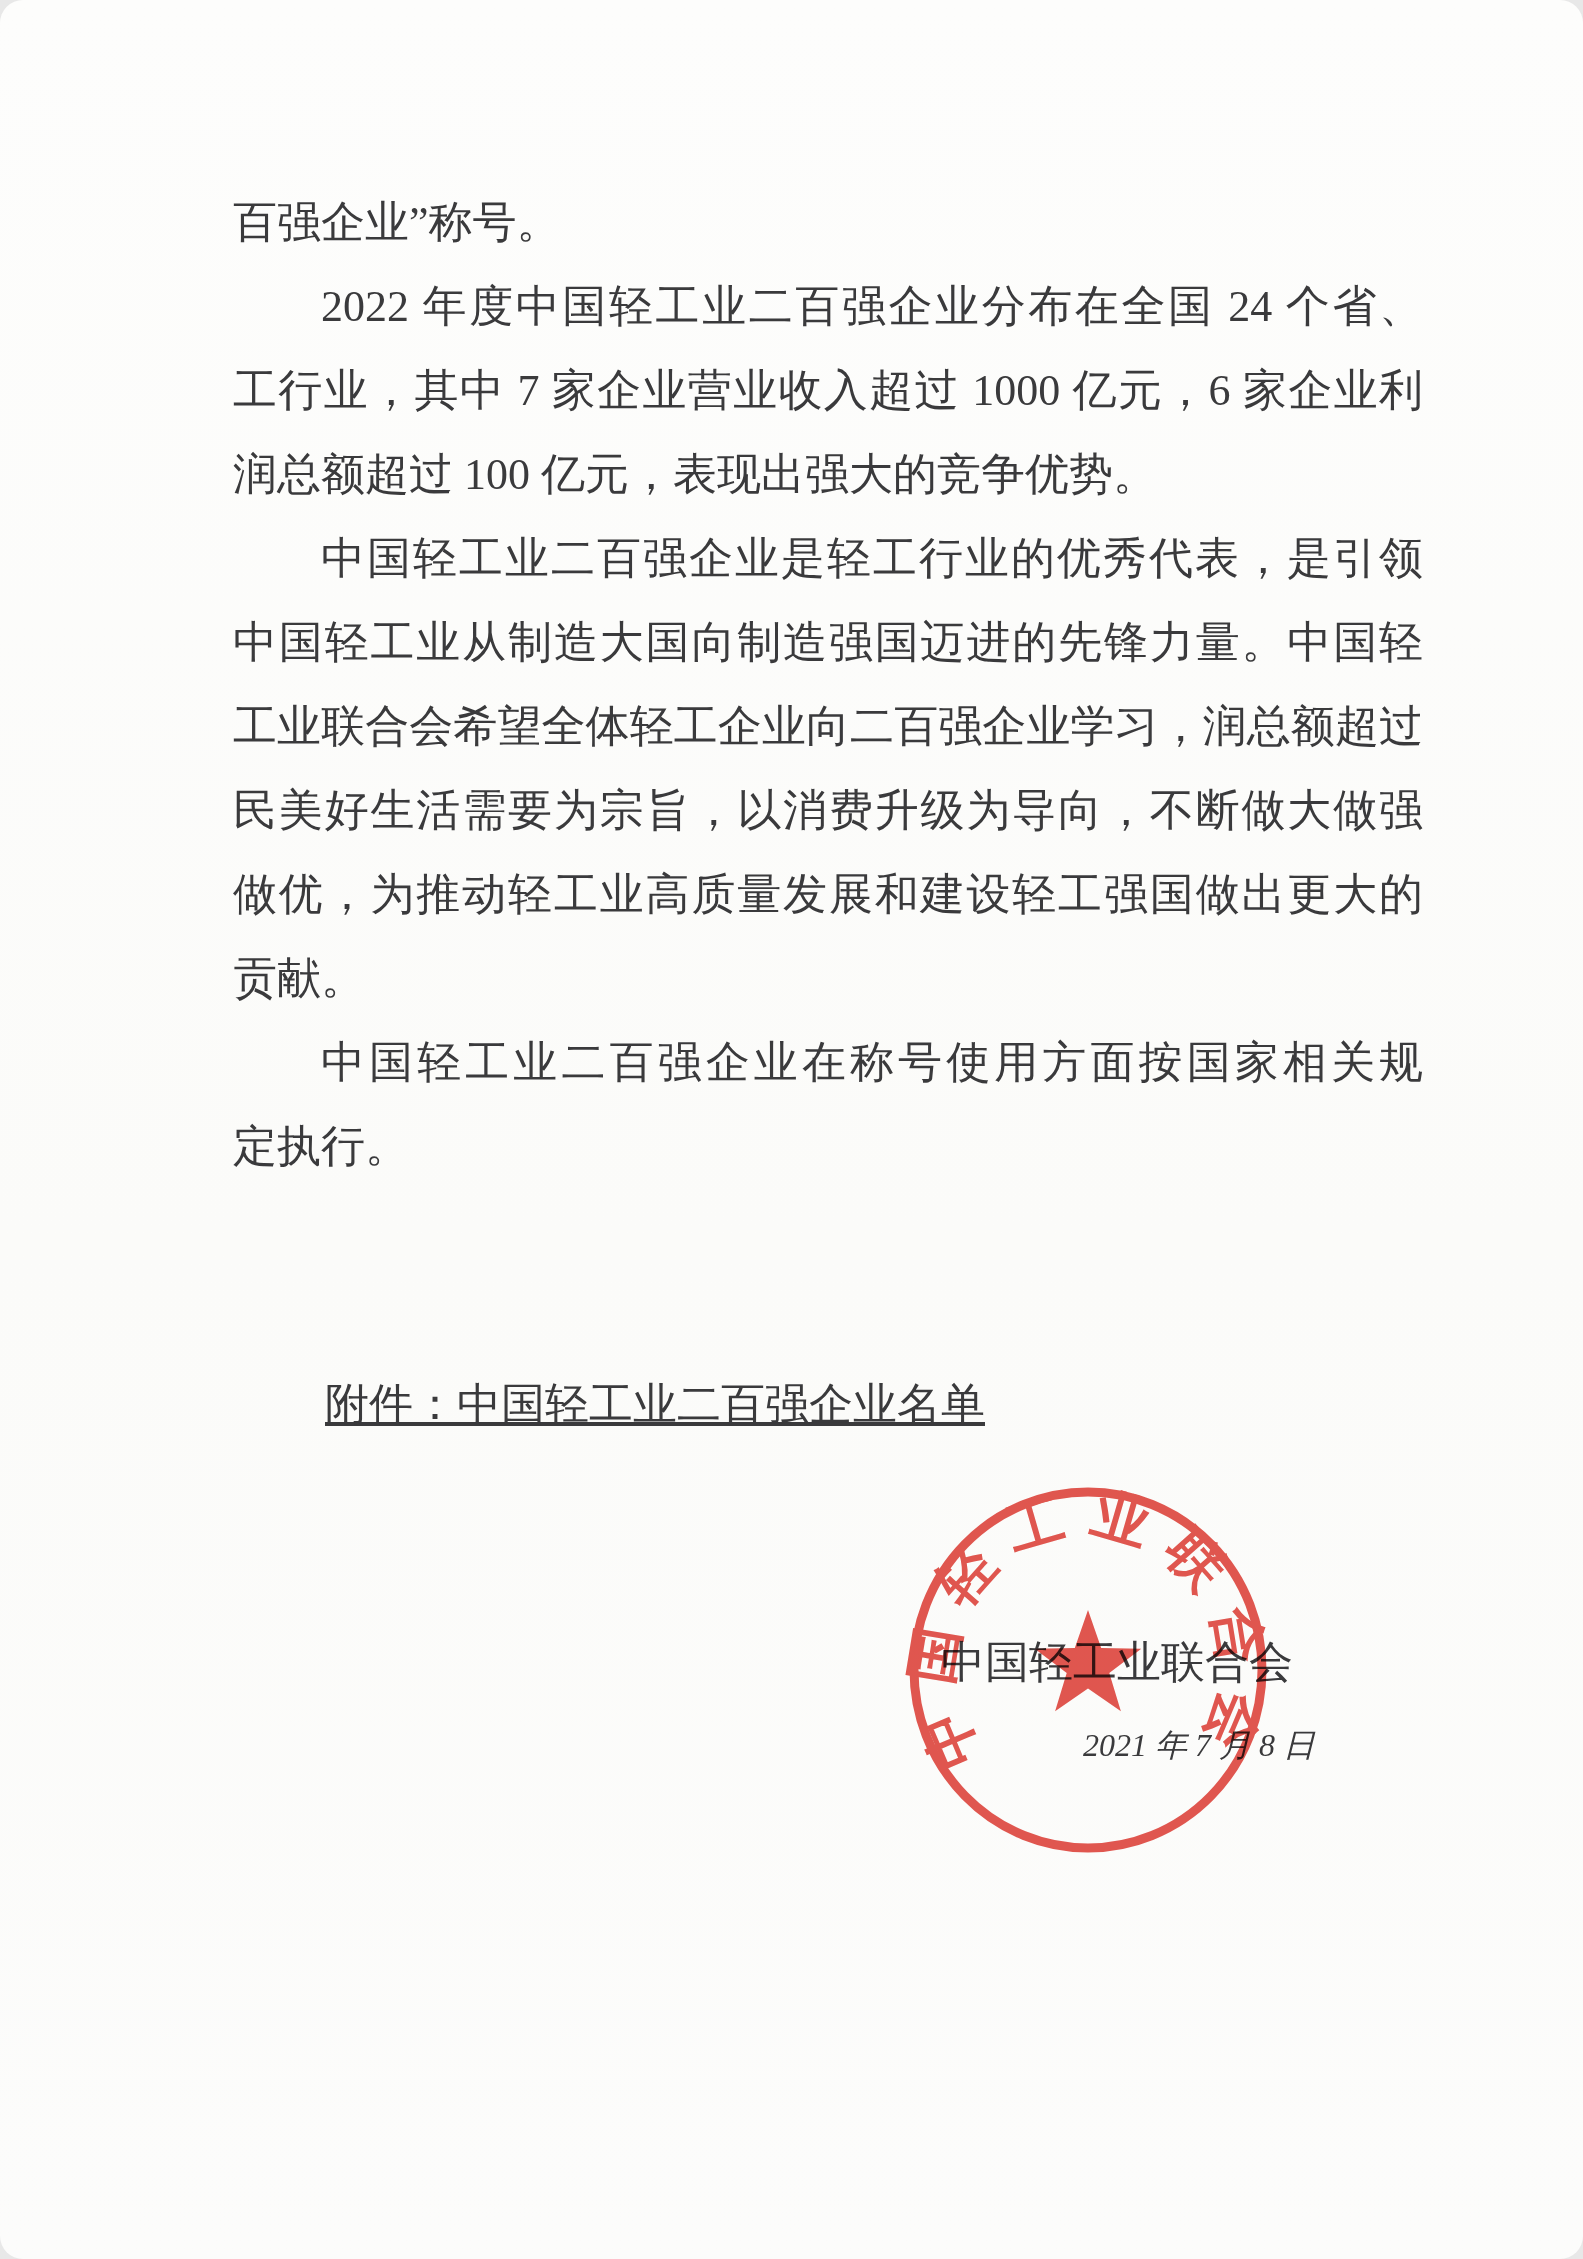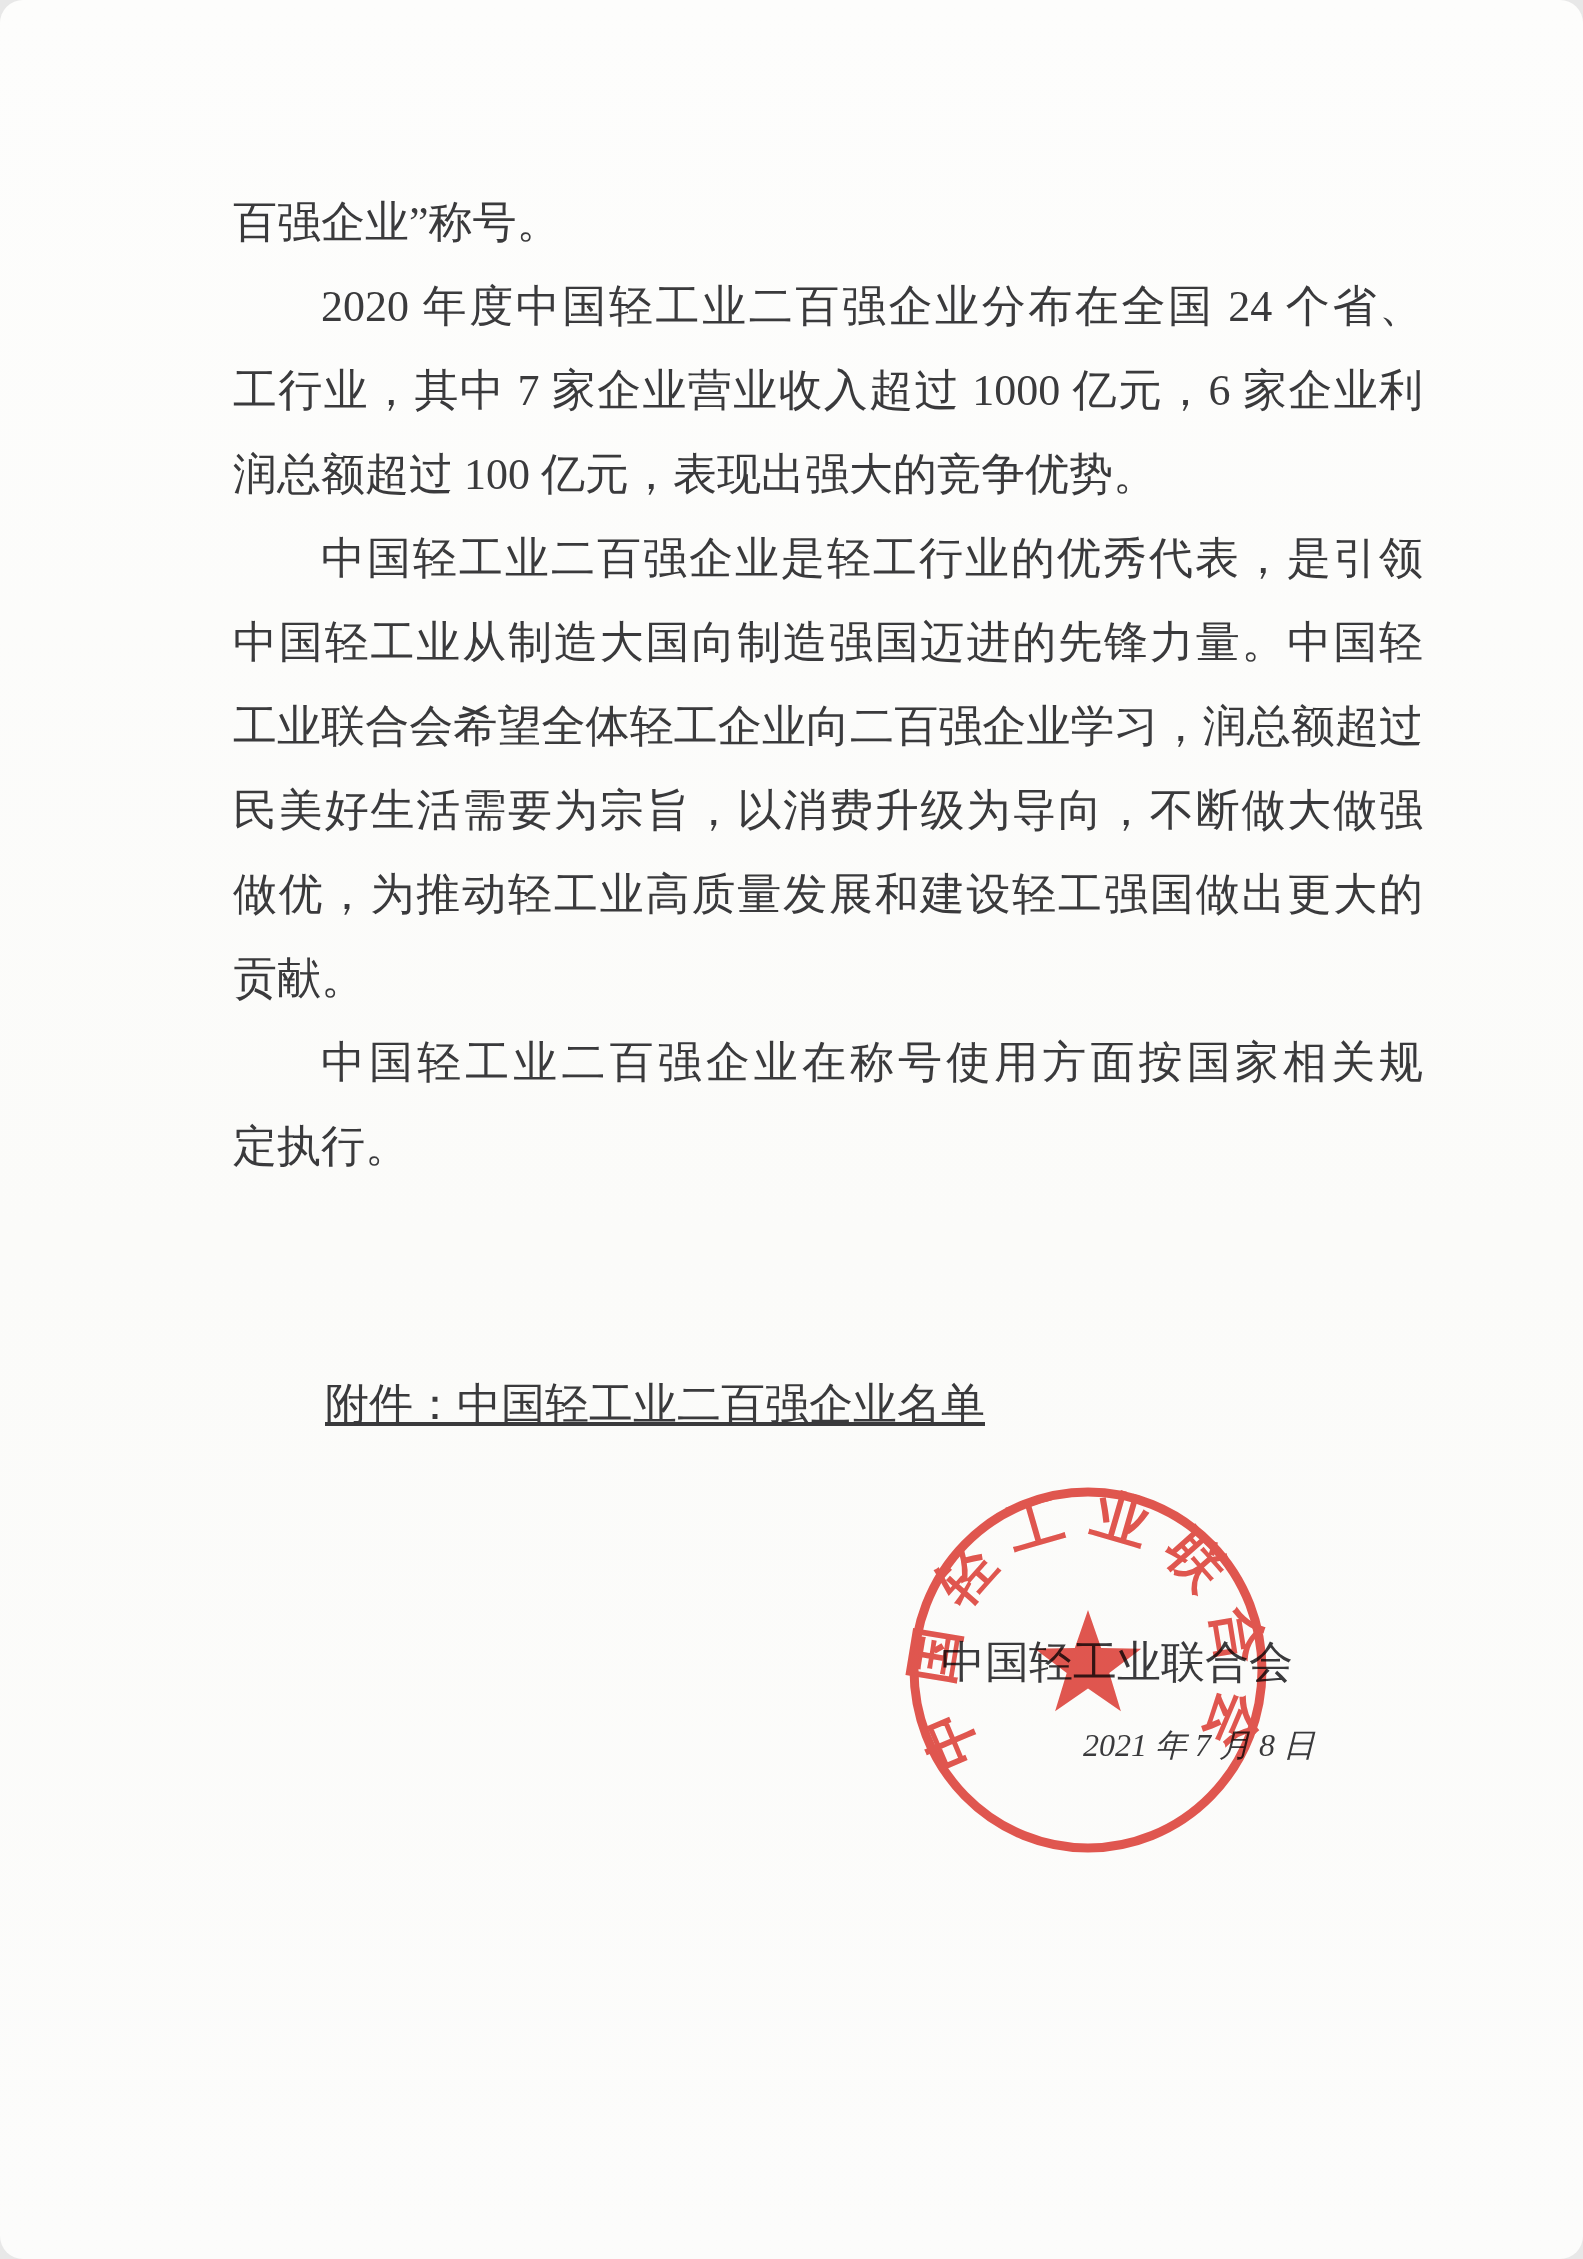--- a/index.html
+++ b/index.html
@@ -86,21 +86,21 @@
     letter-spacing: 20px;
   }
 </style>
 </head>
 <body>
 
 <div class="page">
 
   <div class="body-text">
     <div class="line">百强企业”称号。</div>
-    <div class="line fill indent">2020 年度中国轻工业二百强企业分布在全国 24 个省、</div>
+    <div class="line fill indent">2022 年度中国轻工业二百强企业分布在全国 24 个省、</div>
     <div class="line fill">工行业，其中 7 家企业营业收入超过 1000 亿元，6 家企业利</div>
     <div class="line">润总额超过 100 亿元，表现出强大的竞争优势。</div>
     <div class="line fill indent">中国轻工业二百强企业是轻工行业的优秀代表，是引领</div>
     <div class="line fill">中国轻工业从制造大国向制造强国迈进的先锋力量。中国轻</div>
     <div class="line fill">工业联合会希望全体轻工企业向二百强企业学习，润总额超过</div>
     <div class="line fill">民美好生活需要为宗旨，以消费升级为导向，不断做大做强</div>
     <div class="line fill">做优，为推动轻工业高质量发展和建设轻工强国做出更大的</div>
     <div class="line">贡献。</div>
     <div class="line fill indent">中国轻工业二百强企业在称号使用方面按国家相关规</div>
     <div class="line">定执行。</div>

